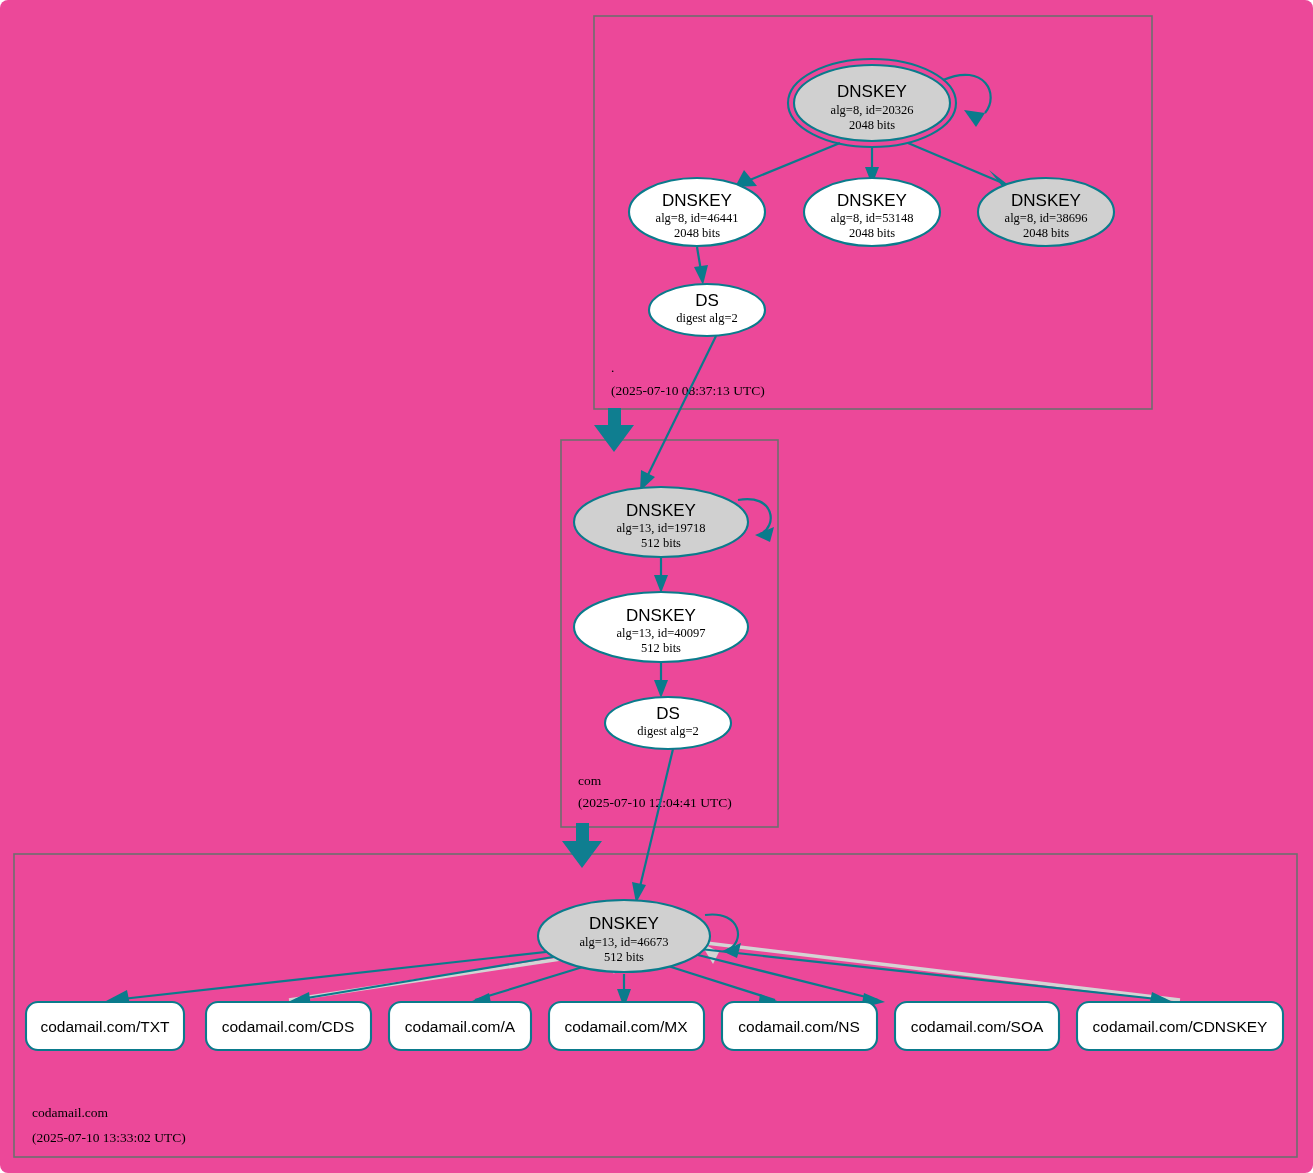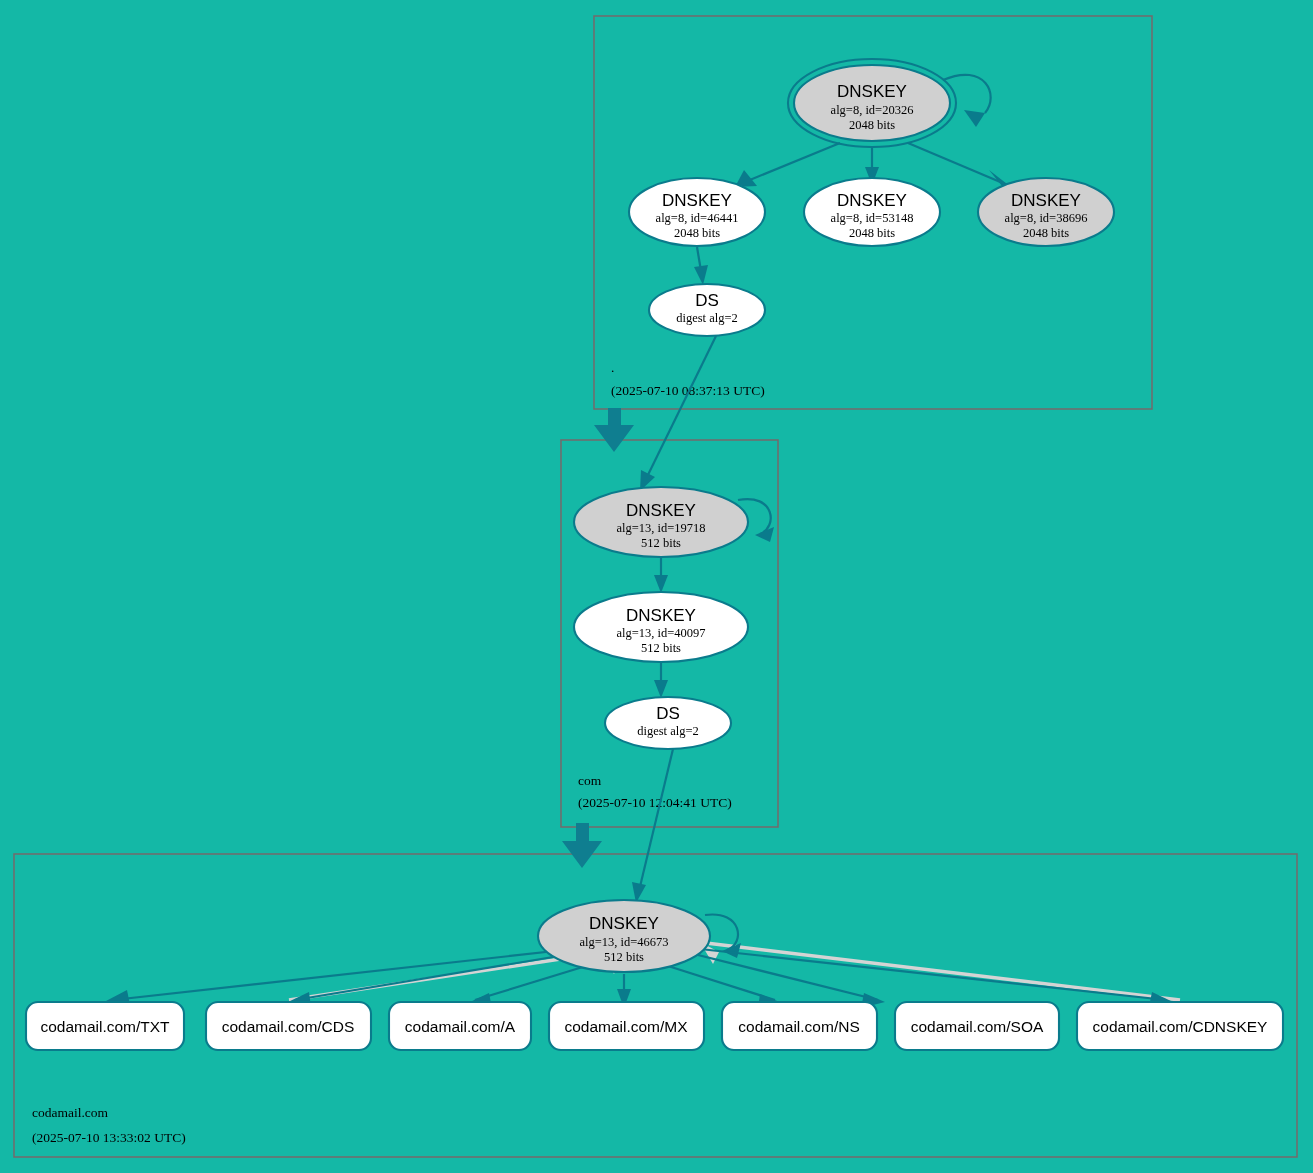--- a/index.html
+++ b/index.html
@@ -5,22 +5,23 @@
   html, body {
     margin: 0;
     padding: 0;
     background: #ffffff;
     font-family: "Liberation Sans", sans-serif;
   }
   #stage {
     position: relative;
     width: 1313px;
     height: 1173px;
-    background: #14b8a6;
+    background: #ec4899;
     overflow: hidden;
+    border-radius: 8px;
   }
   #diagram-svg {
     position: absolute;
     left: 0;
     top: 0;
     width: 1313px;
     height: 1173px;
   }
   .zone-box {
     fill: none;

